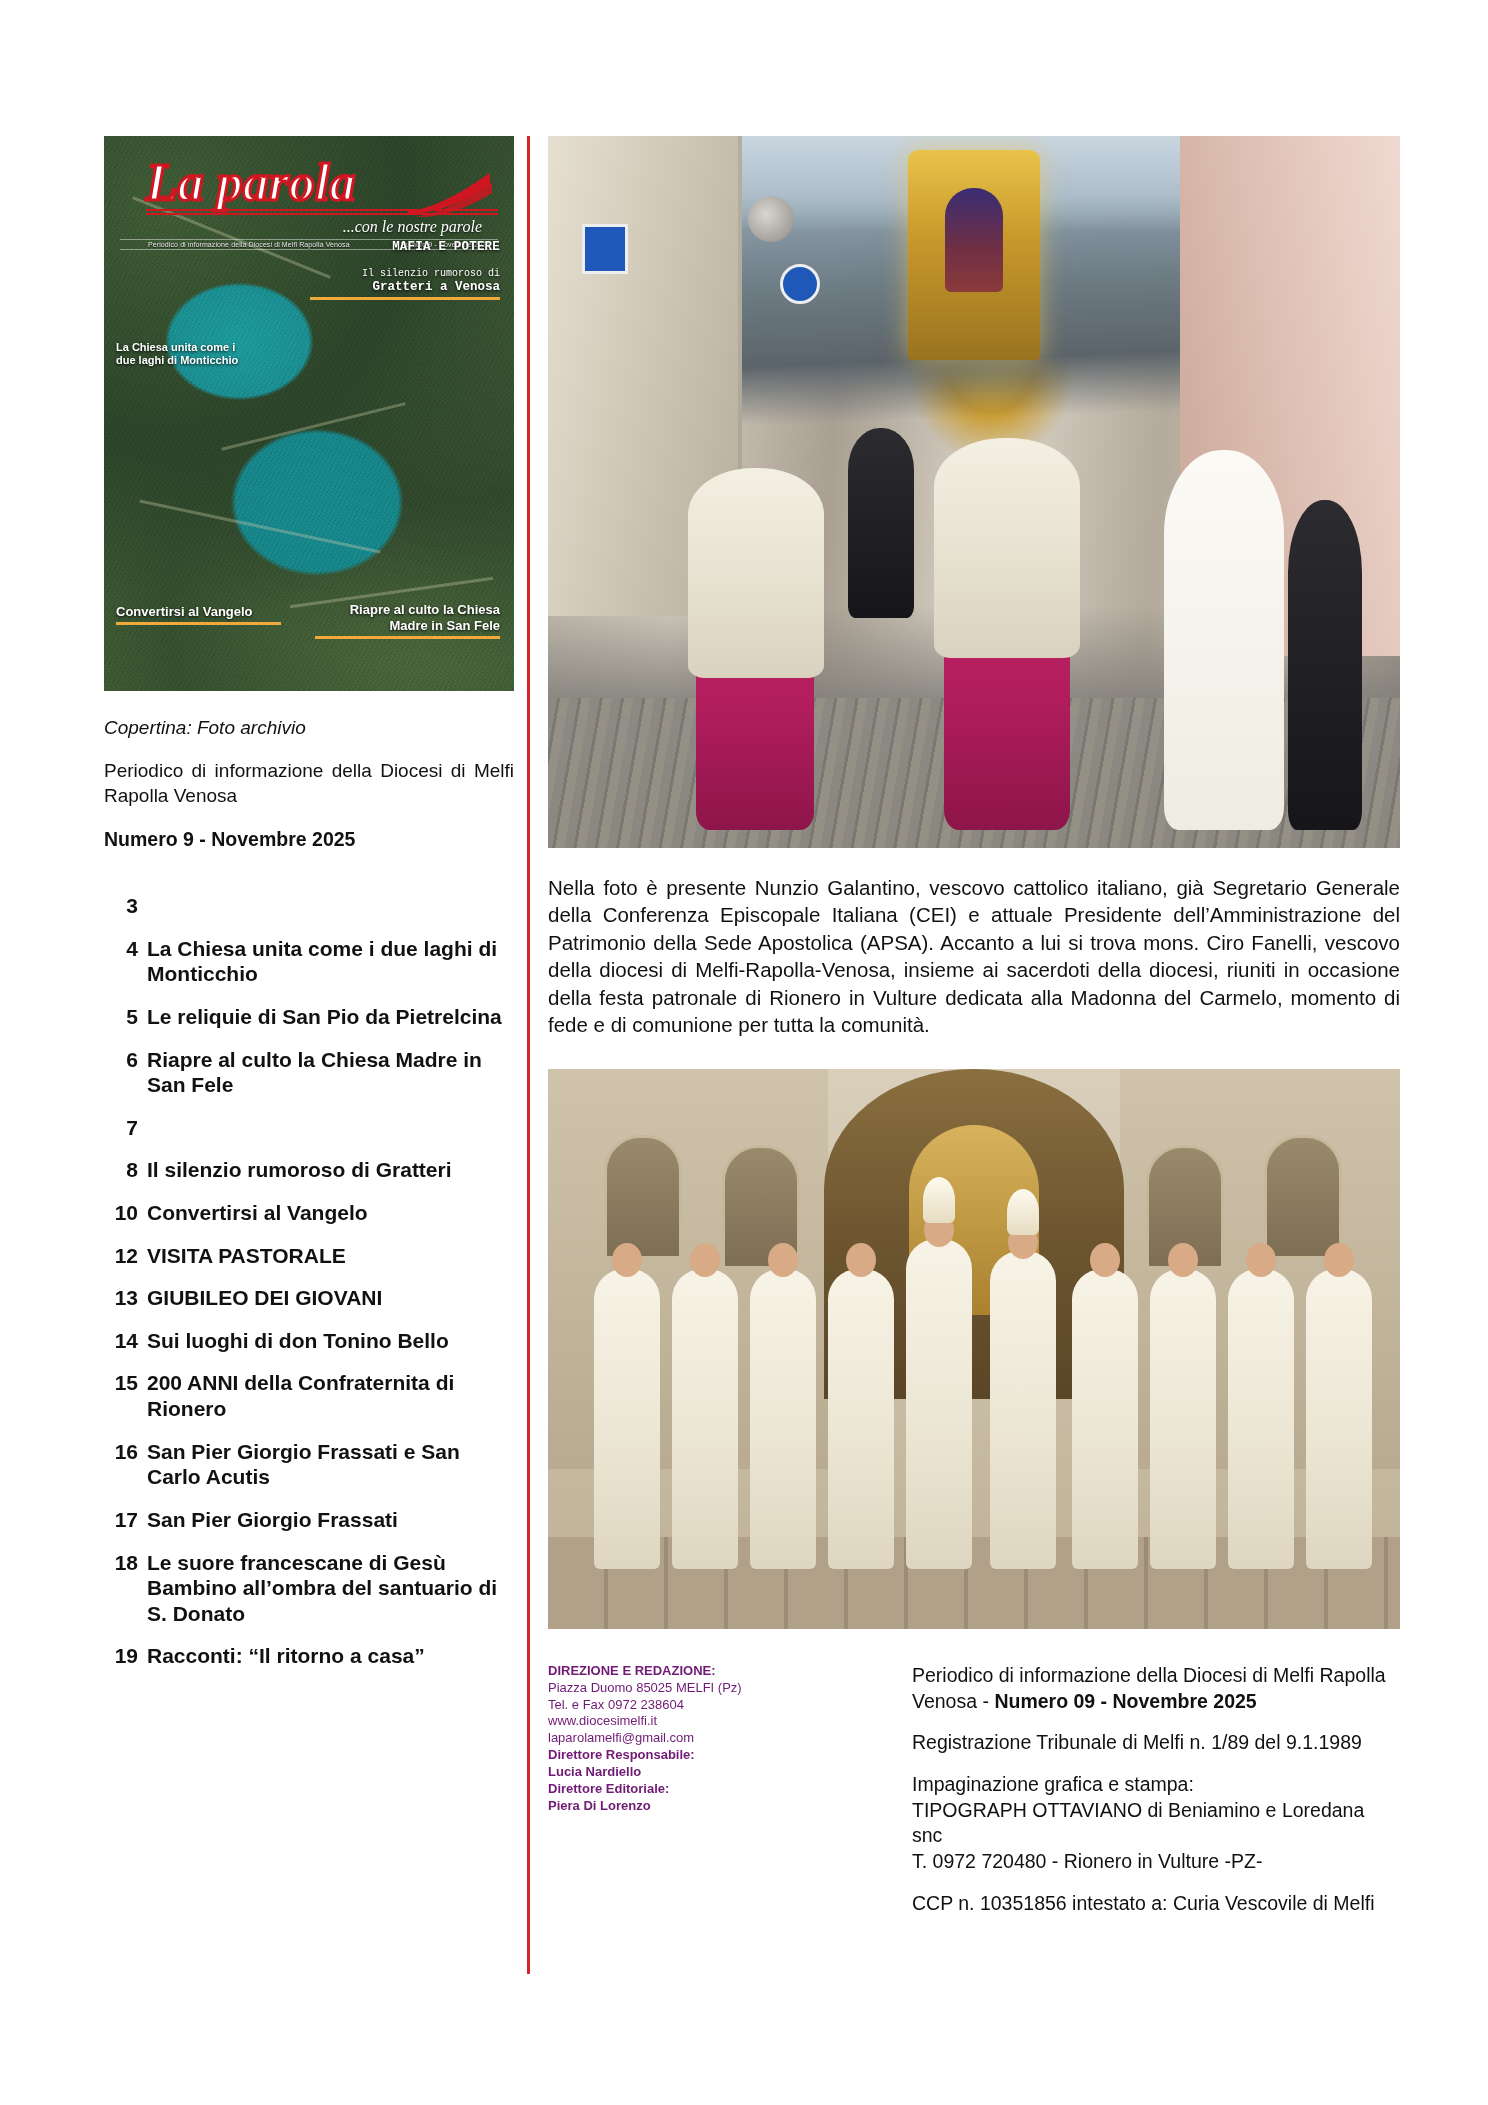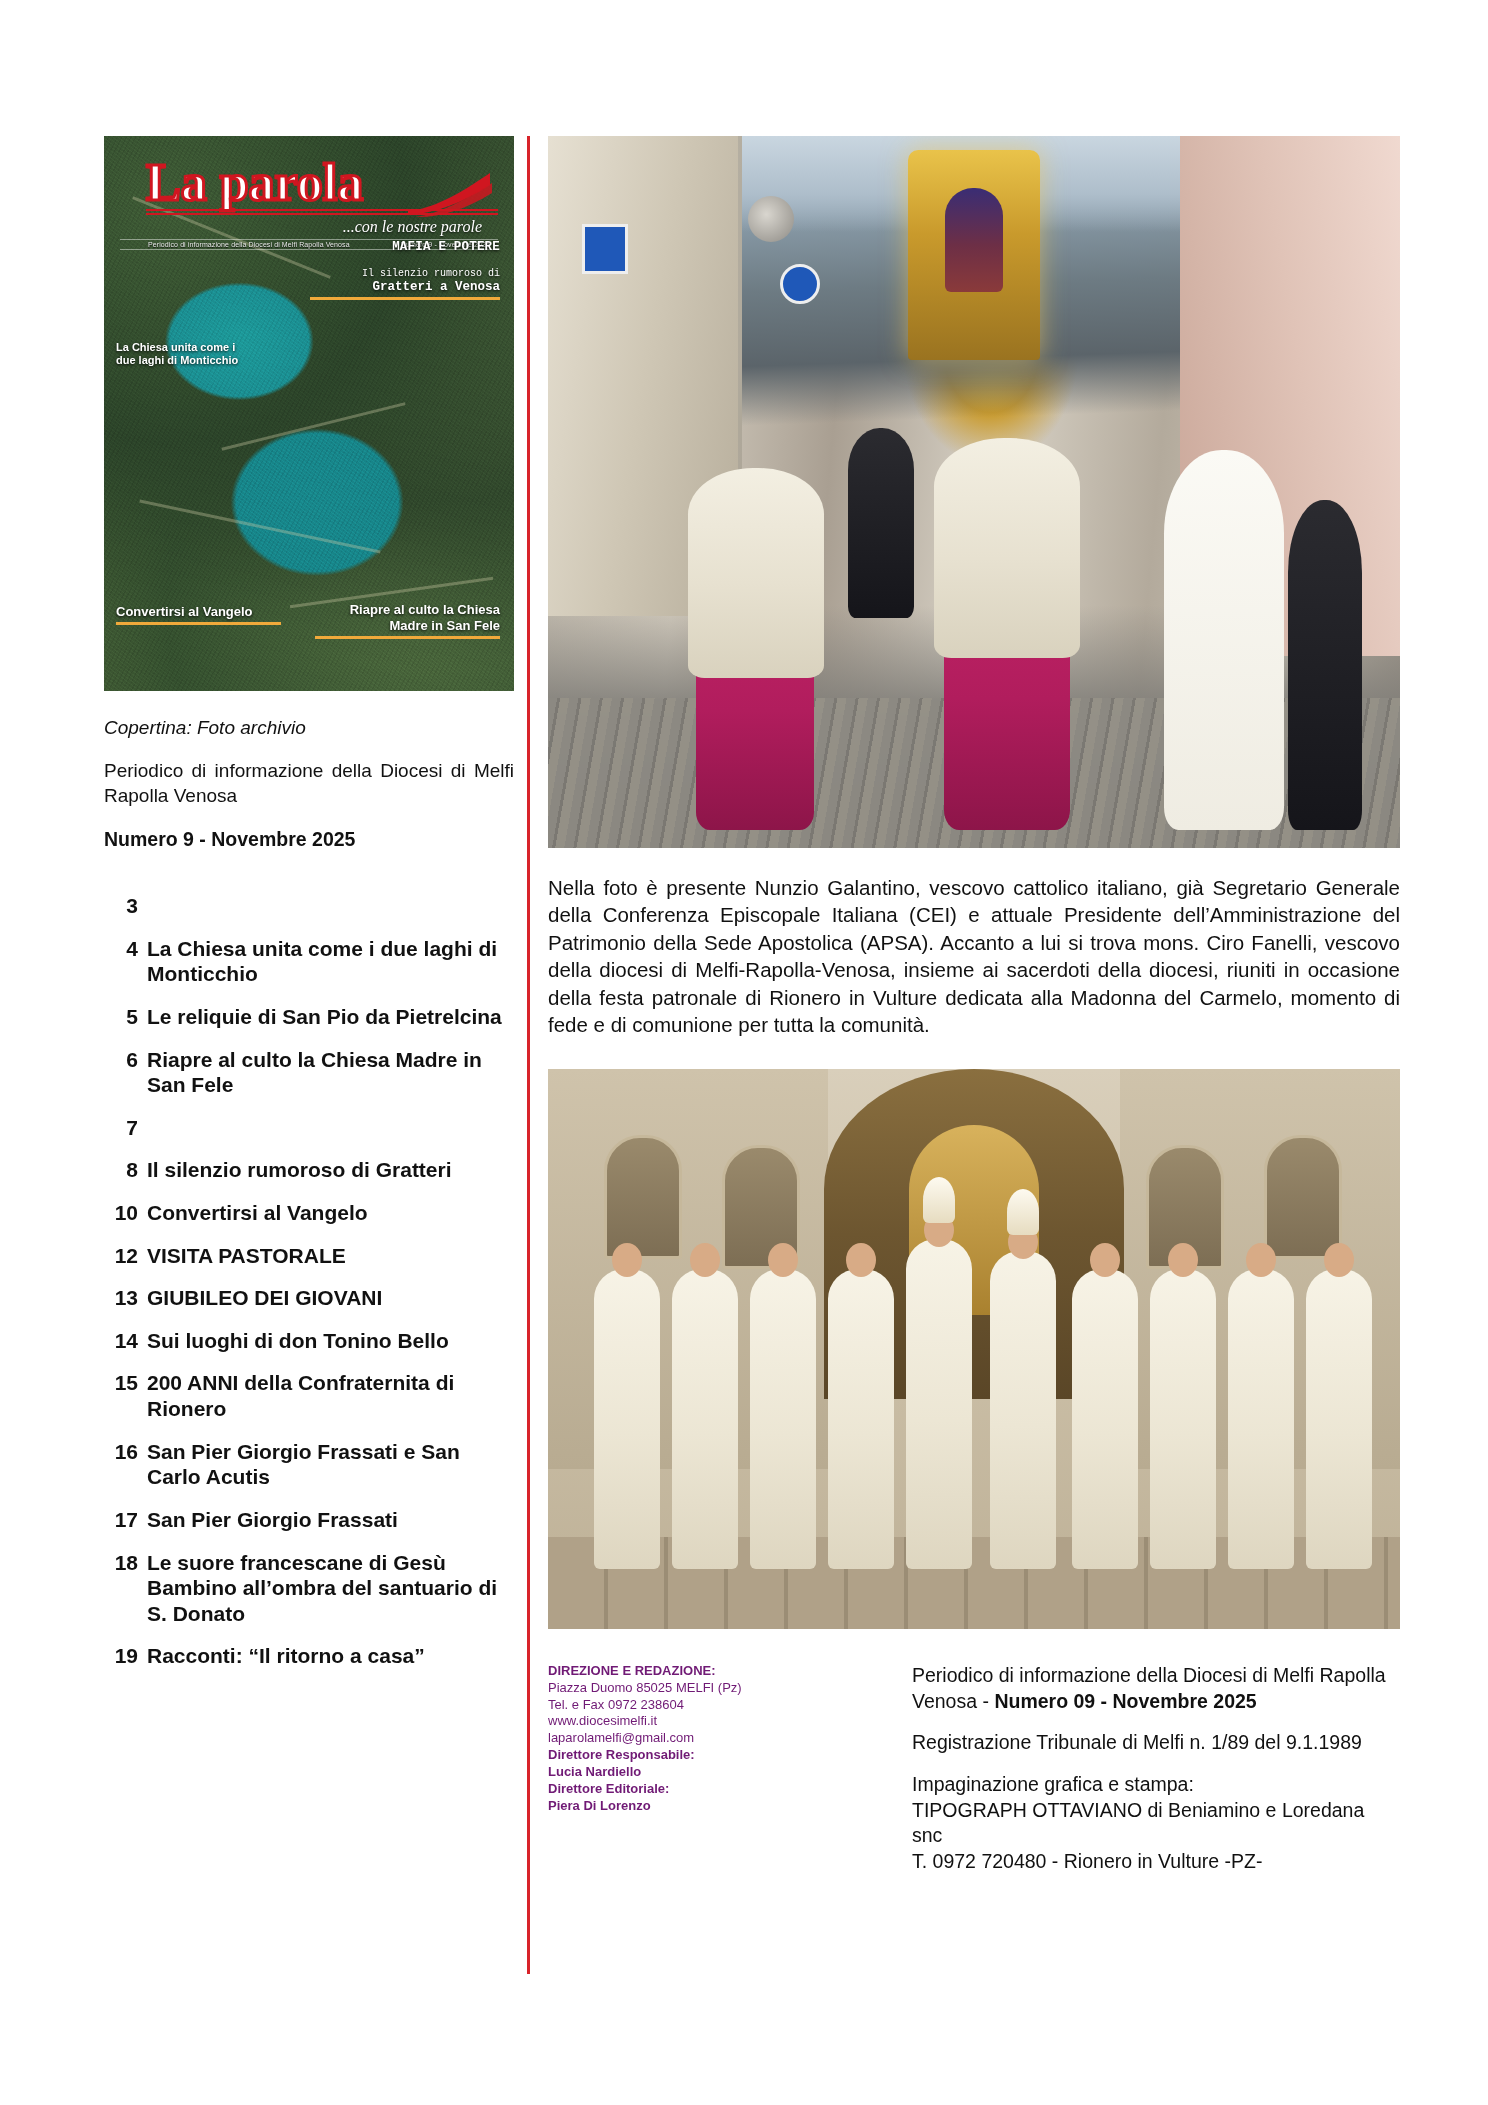--- a/index.html
+++ b/index.html
@@ -71,20 +71,21 @@
   
   .masthead {
     position: absolute;
     left: 0; right: 0;
     top: 22px;
     padding: 0 16px;
   }
   .masthead-logo {
     font-family: "Liberation Serif", serif;
     font-weight: bold;
+    font-style: italic;
     font-size: 52px;
     line-height: 0.95;
     color: #ffffff;
     -webkit-text-stroke: 3px #d01620;
     text-shadow: 0 0 1px #d01620;
     letter-spacing: 0px;
     margin: 0;
     padding-left: 26px;
   }
   .masthead-rules {
@@ -617,17 +618,18 @@
       </div>
 
       <div class="footer-right">
         <p><span>Periodico di informazione della Diocesi di Melfi Rapolla Venosa - </span><span class="b">Numero 09 - Novembre 2025</span></p>
         <p>Registrazione Tribunale di Melfi n. 1/89 del 9.1.1989</p>
         <p>
           <span>Impaginazione grafica e stampa:</span><br>
           <span>TIPOGRAPH OTTAVIANO di Beniamino e Loredana snc</span><br>
           <span>T. 0972 720480 - Rionero in Vulture -PZ-</span>
         </p>
+        <p>CCP n. 10351856 intestato a: Curia Vescovile di Melfi</p>
       </div>
     </div>
 
   </div>
 </div>
 
 </body></html>

